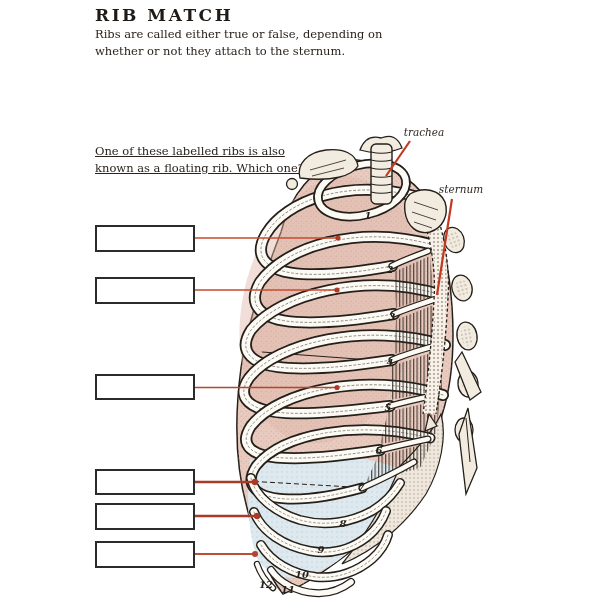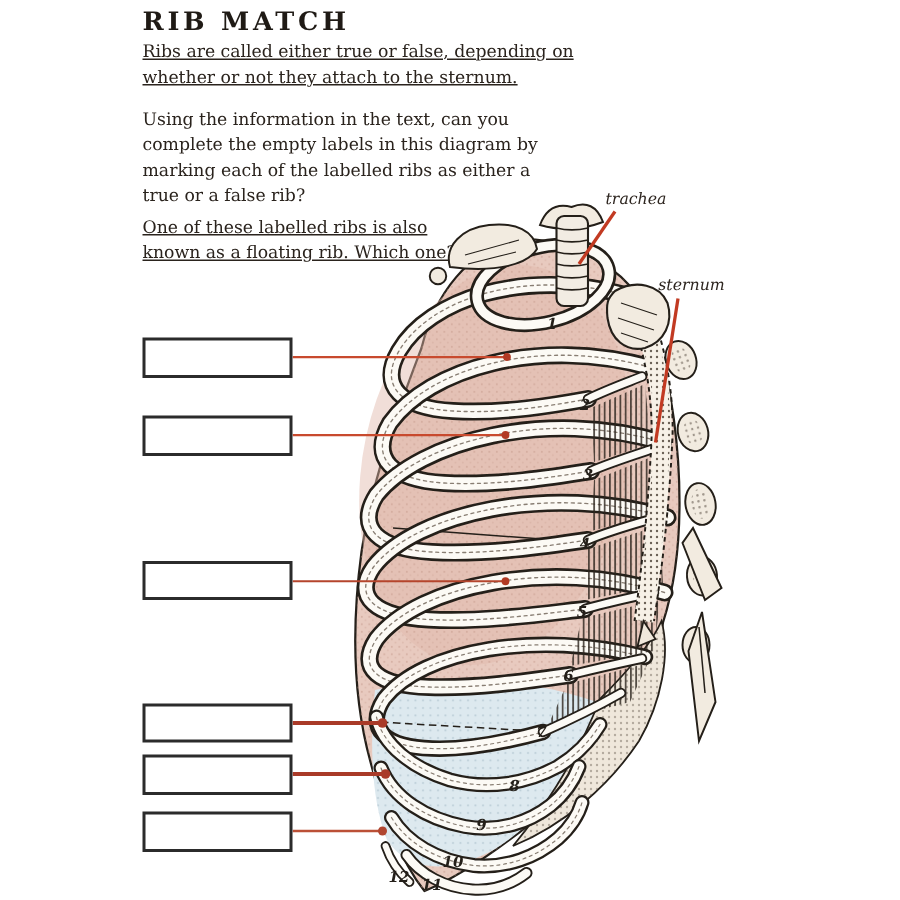--- a/index.html
+++ b/index.html
@@ -2,21 +2,21 @@
 <html><head>
 <meta charset="utf-8">
 <style>
   html,body{margin:0;padding:0;background:#ffffff;}
   .page{position:relative;width:600px;height:600px;background:#ffffff;overflow:hidden;
         font-family:"DejaVu Serif","Liberation Serif",serif;color:#241f19;}
   .page-title{position:absolute;left:95px;top:5px;font-size:17px;font-weight:bold;
               letter-spacing:2.5px;color:#1f1a15;}
   .para{position:absolute;left:95px;width:290px;font-size:11.5px;line-height:17px;
         white-space:pre-line;color:#2a231d;}
-  .para-intro{top:26px;text-decoration:underline;}
+  .para-intro{top:26px;}
   .para-task{top:71px;}
   .para-question{top:143px;text-decoration:underline;}
   .answer-box{position:absolute;left:95px;width:100px;box-sizing:border-box;
               border:2px solid #2b2b2b;background:#ffffff;cursor:text;}
   .diagram-svg{position:absolute;left:0;top:0;}
   .bandK{stroke:#241f19;fill:none;stroke-linecap:round;}
   .bandW{stroke:#fcfaf5;fill:none;stroke-linecap:round;}
   .bandC{stroke:#6b5f52;fill:none;stroke-linecap:round;stroke-dasharray:2,2.5;opacity:.8;}
   .bone{fill:#f2ebe0;stroke:#241f19;stroke-width:1.3;}
   .ribnum{font-family:"DejaVu Serif",serif;font-size:10px;font-style:italic;
@@ -25,24 +25,20 @@
               fill:#2e2620;text-anchor:middle;}
 </style>
 </head>
 <body>
 
 <div class="page">
 
   <div class="page-title">RIB MATCH</div>
   <div class="para para-intro">Ribs are called either true or false, depending on
 whether or not they attach to the sternum.</div>
-  <div class="para para-task">Using the information in the text, can you
-complete the empty labels in this diagram by
-marking each of the labelled ribs as either a
-true or a false rib?</div>
   <div class="para para-question">One of these labelled ribs is also
 known as a floating rib. Which one?</div>
 
   <svg class="diagram-svg" width="600" height="600" viewBox="0 0 600 600">
     <defs>
       <pattern id="stip" width="5" height="5" patternUnits="userSpaceOnUse">
         <circle cx="1.2" cy="1.2" r="0.7" fill="#c59a8c"></circle>
         <circle cx="3.6" cy="3.4" r="0.6" fill="#cfa799"></circle>
       </pattern>
       <pattern id="bdots" width="5" height="5" patternUnits="userSpaceOnUse">

